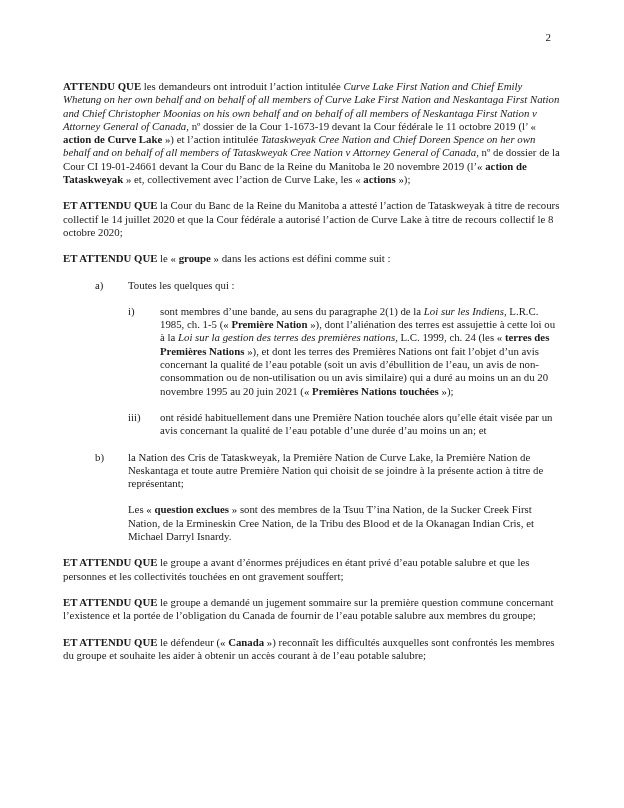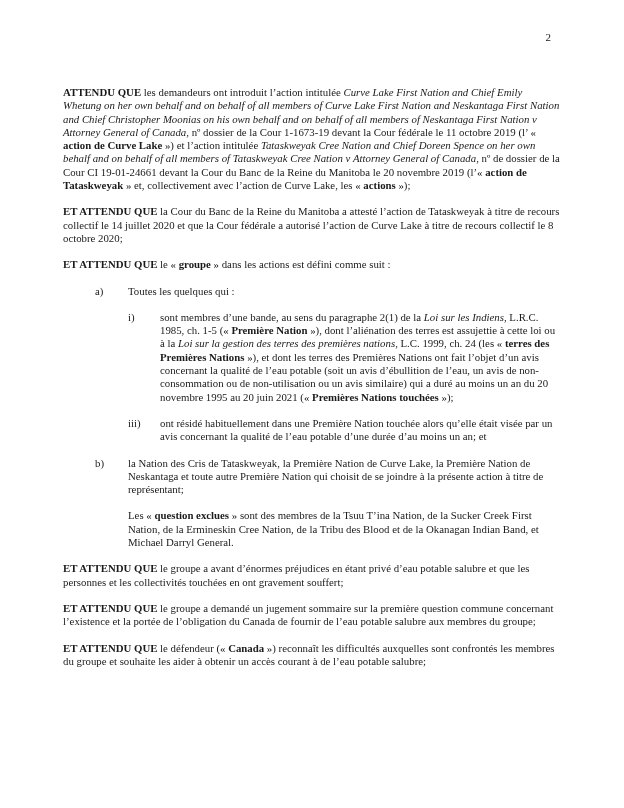--- a/index.html
+++ b/index.html
@@ -15,21 +15,21 @@
   .page-number {
     position: absolute;
     top: 31px;
     right: 73px;
     font-size: 11px;
     line-height: 13px;
   }
   .doc-body {
     position: absolute;
     left: 63px;
-    top: 86px;
+    top: 80px;
     width: 498px;
     font-size: 10.8px;
     line-height: 13.3px;
     text-align: left;
   }
   .para { position: relative; margin: 0 0 13px 0; }
   .para:last-child { margin-bottom: 0; }
   .level1 { padding-left: 65px; }
   .level2 { padding-left: 97px; }
   .marker { position: absolute; }
@@ -44,18 +44,18 @@
 <div class="page">
   <div class="page-number">2</div>
   <div class="doc-body">
       <div class="para level0"><span class="b">ATTENDU QUE</span><span> les demandeurs ont introduit l’action intitulée </span><span class="i">Curve Lake First Nation and Chief Emily Whetung on her own behalf and on behalf of all members of Curve Lake First Nation and Neskantaga First Nation and Chief Christopher Moonias on his own behalf and on behalf of all members of Neskantaga First Nation v Attorney General of Canada</span><span>, nº dossier de la Cour 1-1673-19 devant la Cour fédérale le 11 octobre 2019 (l’ « </span><span class="b">action de Curve Lake</span><span> ») et l’action intitulée </span><span class="i">Tataskweyak Cree Nation and Chief Doreen Spence on her own behalf and on behalf of all members of Tataskweyak Cree Nation v Attorney General of Canada</span><span>, nº de dossier de la Cour CI 19-01-24661 devant la Cour du Banc de la Reine du Manitoba le 20 novembre 2019 (l’« </span><span class="b">action de Tataskweyak</span><span> » et, collectivement avec l’action de Curve Lake, les « </span><span class="b">actions</span><span> »);</span></div>
       <div class="para level0"><span class="b">ET ATTENDU QUE</span><span> la Cour du Banc de la Reine du Manitoba a attesté l’action de Tataskweyak à titre de recours collectif le 14 juillet 2020 et que la Cour fédérale a autorisé l’action de Curve Lake à titre de recours collectif le 8 octobre 2020;</span></div>
       <div class="para level0"><span class="b">ET ATTENDU QUE</span><span> le « </span><span class="b">groupe</span><span> » dans les actions est défini comme suit :</span></div>
       <div class="para level1"><span class="marker marker-l1">a)</span><span>Toutes les quelques qui :</span></div>
       <div class="para level2"><span class="marker marker-l2">i)</span><span>sont membres d’une bande, au sens du paragraphe 2(1) de la </span><span class="i">Loi sur les Indiens</span><span>, L.R.C. 1985, ch. 1-5 (« </span><span class="b">Première Nation</span><span> »), dont l’aliénation des terres est assujettie à cette loi ou à la </span><span class="i">Loi sur la gestion des terres des premières nations</span><span>, L.C. 1999, ch. 24 (les « </span><span class="b">terres des Premières Nations</span><span> »), et dont les terres des Premières Nations ont fait l’objet d’un avis concernant la qualité de l’eau potable (soit un avis d’ébullition de l’eau, un avis de non-consommation ou de non-utilisation ou un avis similaire) qui a duré au moins un an du 20 novembre 1995 au 20 juin 2021 (« </span><span class="b">Premières Nations touchées</span><span> »);</span></div>
       <div class="para level2"><span class="marker marker-l2">iii)</span><span>ont résidé habituellement dans une Première Nation touchée alors qu’elle était visée par un avis concernant la qualité de l’eau potable d’une durée d’au moins un an; et</span></div>
       <div class="para level1"><span class="marker marker-l1">b)</span><span>la Nation des Cris de Tataskweyak, la Première Nation de Curve Lake, la Première Nation de Neskantaga et toute autre Première Nation qui choisit de se joindre à la présente action à titre de représentant;</span></div>
-      <div class="para level1"><span>Les « </span><span class="b">question exclues</span><span> » sont des membres de la Tsuu T’ina Nation, de la Sucker Creek First Nation, de la Ermineskin Cree Nation, de la Tribu des Blood et de la Okanagan Indian Band, et Michael Darryl General.</span></div>
+      <div class="para level1"><span>Les « </span><span class="b">question exclues</span><span> » sont des membres de la Tsuu T’ina Nation, de la Sucker Creek First Nation, de la Ermineskin Cree Nation, de la Tribu des Blood et de la Okanagan Indian Cris, et Michael Darryl Isnardy.</span></div>
       <div class="para level0"><span class="b">ET ATTENDU QUE</span><span> le groupe a avant d’énormes préjudices en étant privé d’eau potable salubre et que les personnes et les collectivités touchées en ont gravement souffert;</span></div>
       <div class="para level0"><span class="b">ET ATTENDU QUE</span><span> le groupe a demandé un jugement sommaire sur la première question commune concernant l’existence et la portée de l’obligation du Canada de fournir de l’eau potable salubre aux membres du groupe;</span></div>
       <div class="para level0"><span class="b">ET ATTENDU QUE</span><span> le défendeur (« </span><span class="b">Canada</span><span> ») reconnaît les difficultés auxquelles sont confrontés les membres du groupe et souhaite les aider à obtenir un accès courant à de l’eau potable salubre;</span></div>
     </div>
 </div>
 
 </body></html>

